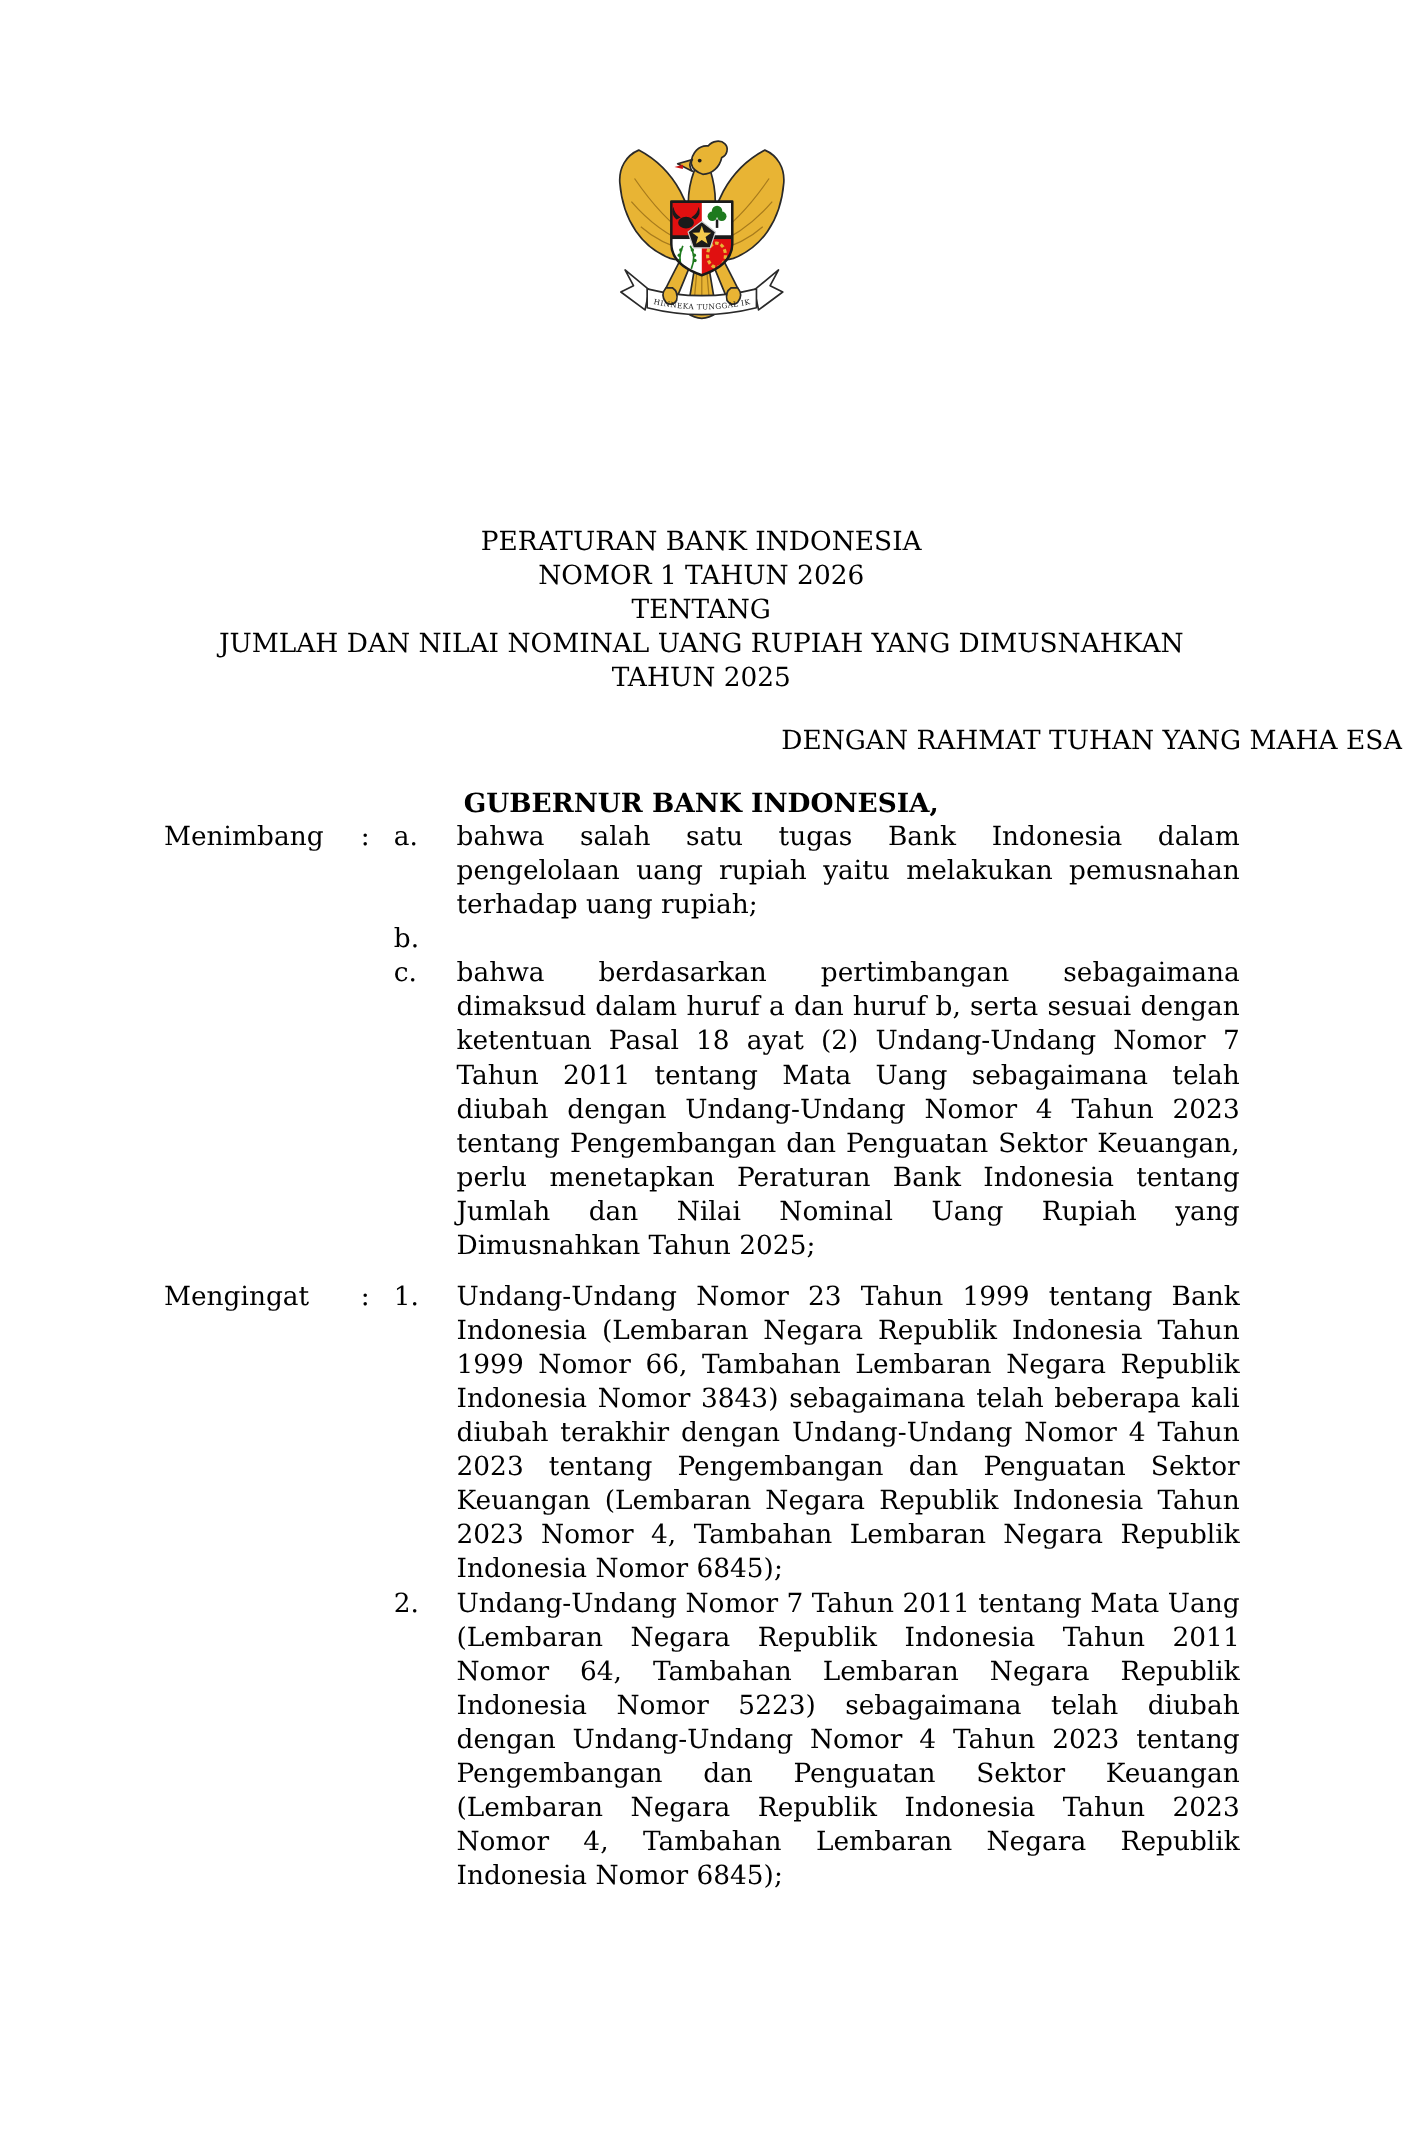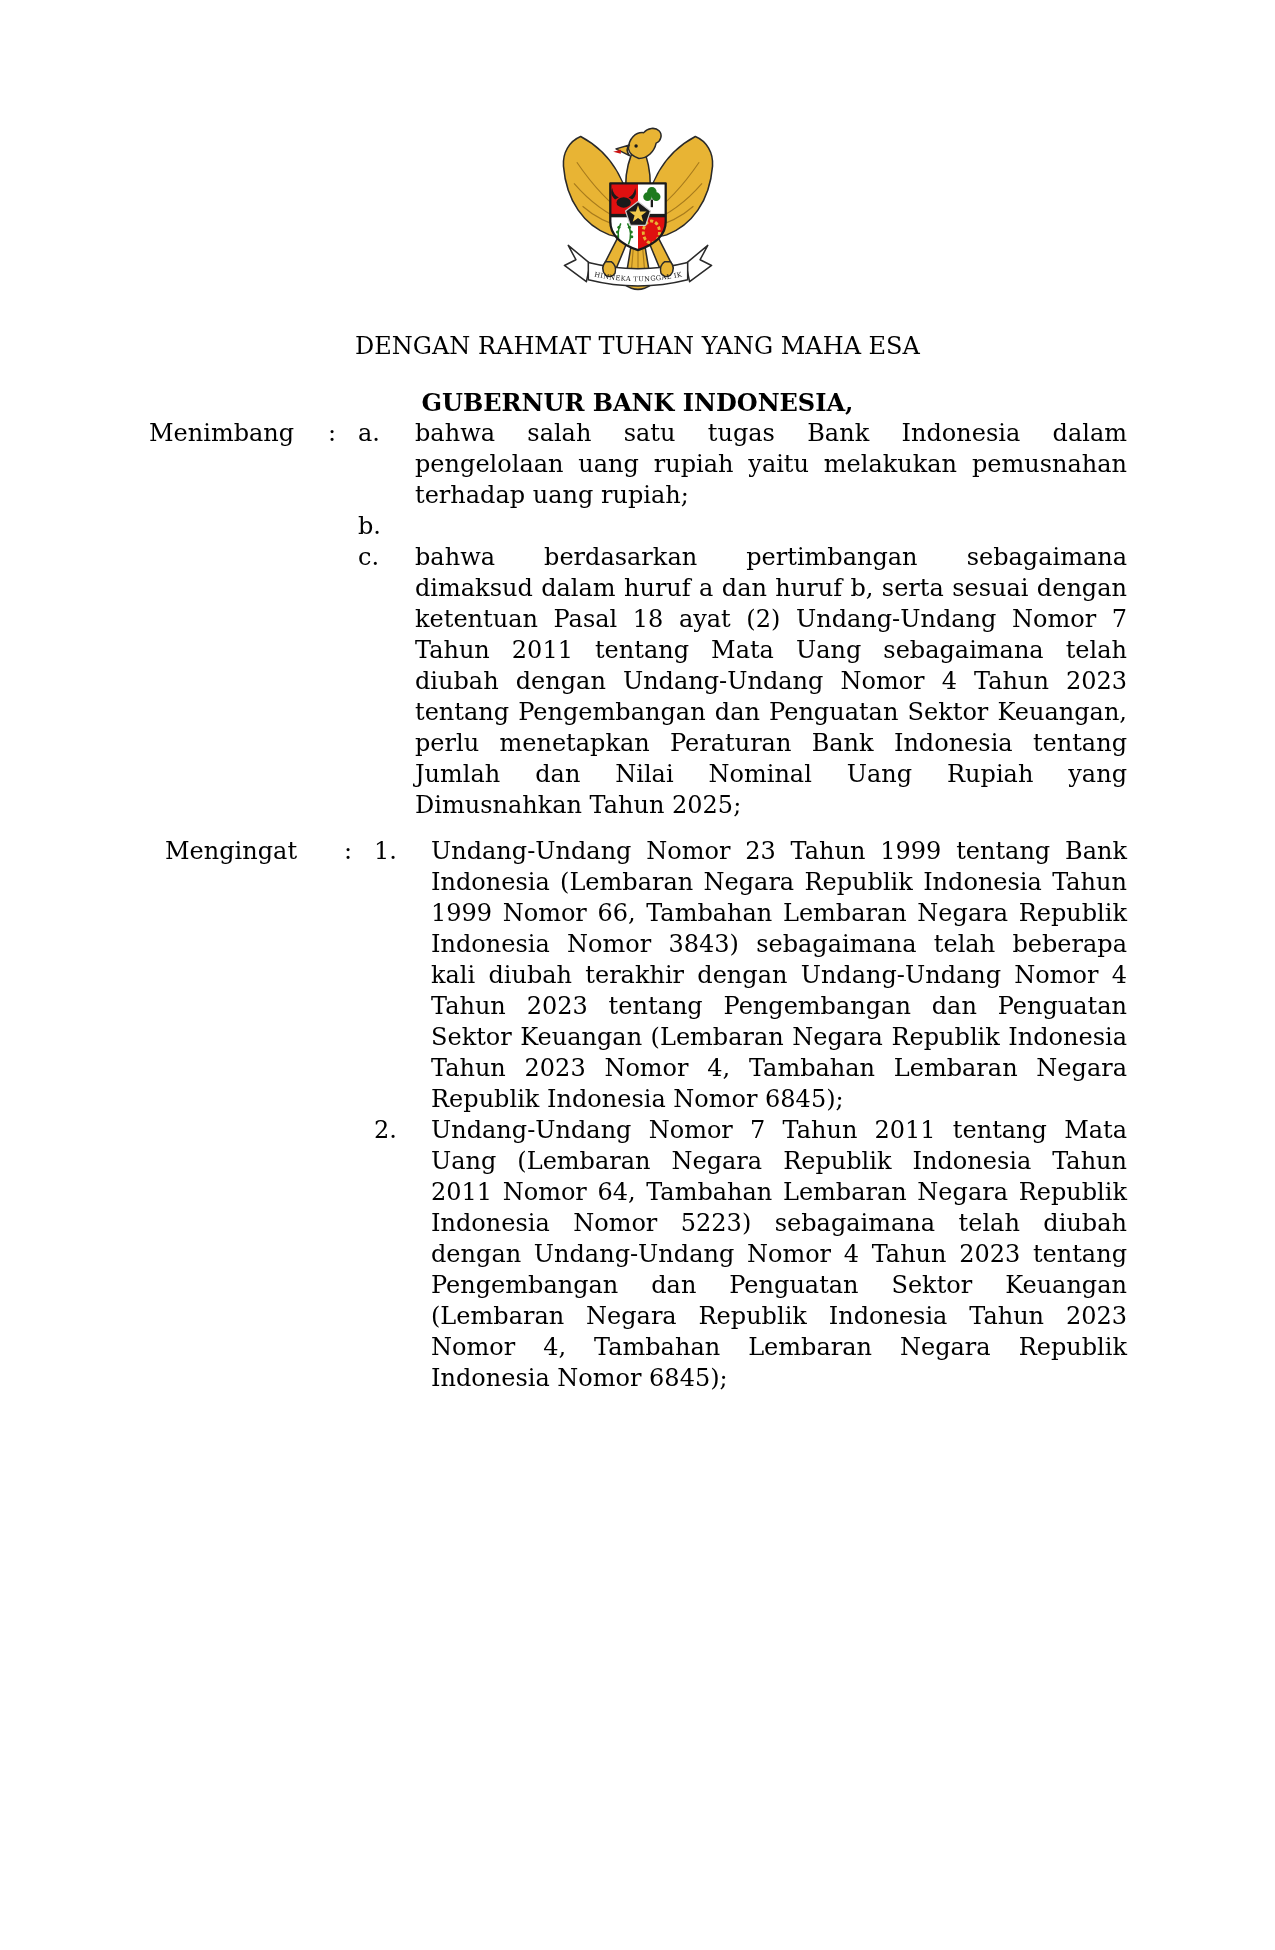--- a/index.html
+++ b/index.html
@@ -5,26 +5,26 @@
   html,body{margin:0;padding:0;background:#ffffff;}
   .page{
     width:1275px;height:1950px;background:#ffffff;overflow:hidden;
     font-family:"DejaVu Serif","Liberation Serif",serif;
     font-size:24px;line-height:31px;color:#000;position:relative;
   }
   .emblem{width:172px;height:188px;margin:117px auto 0;}
   .emblem svg{display:block;}
   .title-block{margin-top:172px;text-align:center;}
   .title-line{white-space:nowrap;}
-  .invocation{margin-top:26px;text-align:center;}
+  .invocation{margin-top:26px;text-align:right;}
   .authority{margin-top:25px;text-align:center;font-weight:bold;}
   .content{margin:0 148px 0 149px;}
   .sec{display:grid;grid-template-columns:179px 30px 57px 1fr;}
   .sec-menimbang{}
-  .sec-mengingat{margin-top:15px;margin-left:16px;}
+  .sec-mengingat{margin-top:15px;}
   .cl{grid-column:1;}
   .cs{grid-column:2;}
   .cm{grid-column:3;}
   .ct{grid-column:4;text-align:justify;}
   .r1{grid-row:1;} .r2{grid-row:2;} .r3{grid-row:3;}
 </style>
 </head>
 <body>
 
 <div class="page">
@@ -102,20 +102,27 @@
         </g>
 
         <path id="bannerArc" fill="none" stroke="none" d="M42,163 Q90,174 138,163"></path>
         <text font-size="7" letter-spacing="0.4" fill="#1a1a1a" stroke="none" text-anchor="middle" font-family="'DejaVu Serif',serif">
           <textPath href="#bannerArc" startOffset="50%">BHINNEKA TUNGGAL IKA</textPath>
         </text>
       </g>
     </svg>
   </div>
 
+  <div class="title-block">
+    <div class="title-line">PERATURAN BANK INDONESIA</div>
+    <div class="title-line">NOMOR 1 TAHUN 2026</div>
+    <div class="title-line">TENTANG</div>
+    <div class="title-line">JUMLAH DAN NILAI NOMINAL UANG RUPIAH YANG DIMUSNAHKAN</div>
+    <div class="title-line">TAHUN 2025</div>
+  </div>
 
   <div class="invocation">DENGAN RAHMAT TUHAN YANG MAHA ESA</div>
   <div class="authority">GUBERNUR BANK INDONESIA,</div>
 
   <div class="content">
 
     <div class="sec sec-menimbang">
       <div class="cl r1">Menimbang</div>
       <div class="cs r1">:</div>
       <div class="cm r1">a.</div>

